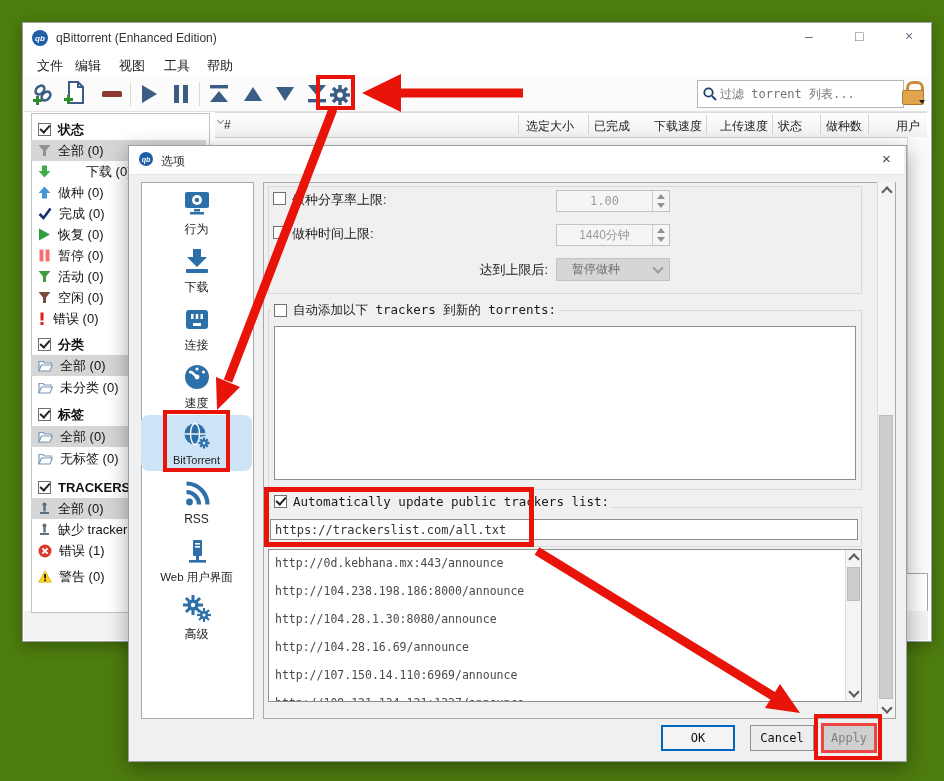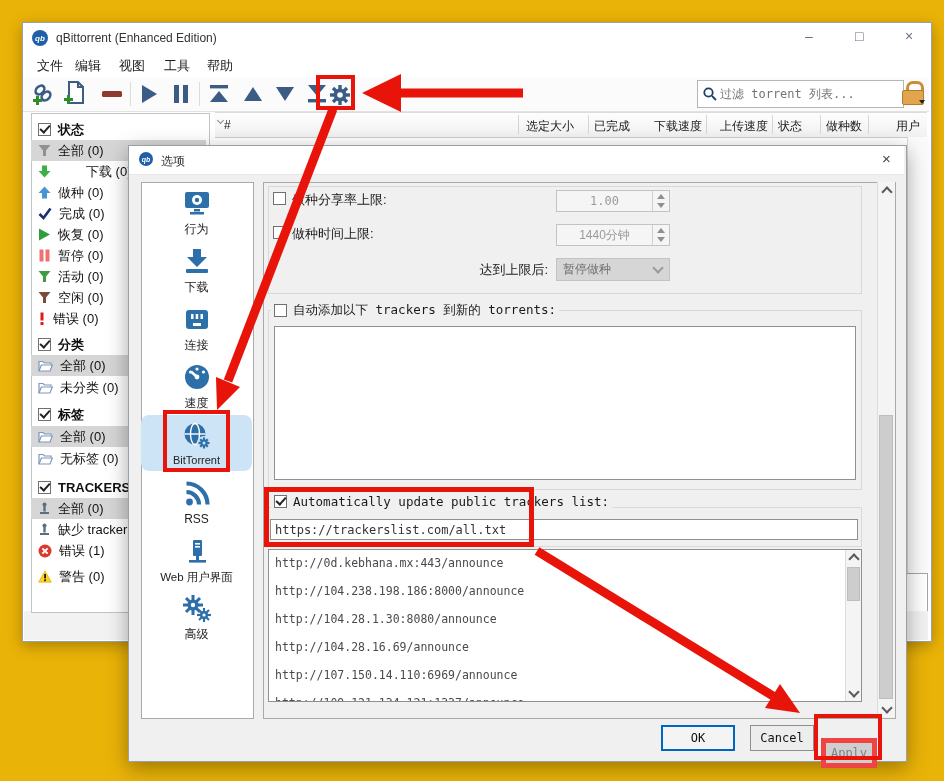--- a/index.html
+++ b/index.html
@@ -1,16 +1,16 @@
 <!DOCTYPE html>
 <html><head>
 <meta charset="utf-8">
 <style>
   html,body{margin:0;padding:0;background:#fff;}
-  #app{position:relative;width:944px;height:781px;background:#eab308;overflow:hidden;
+  #app{position:relative;width:944px;height:781px;background:#4d7c0f;overflow:hidden;
        font-family:"Liberation Sans","DejaVu Sans",sans-serif;font-size:12px;color:#1a1a1a;}
   .abs{position:absolute;}
   .mono{font-family:"DejaVu Sans Mono","Liberation Mono",monospace;}
   .win{left:22px;top:22px;width:908px;height:618px;background:#fff;border:1px solid #98a0aa;
        box-shadow:0 4px 14px rgba(0,0,0,.28);}
   .dlg{left:128px;top:145px;width:777px;height:615px;background:#f0f0f0;border:1px solid #9aa0a6;
        box-shadow:0 6px 20px rgba(0,0,0,.35);}
   .logo{width:16px;height:16px;border-radius:50%;background:#1f5fa8;color:#fff;font-weight:bold;
         font-size:8px;display:flex;align-items:center;justify-content:center;font-style:italic;}
   .ctl{color:#6b7280;font-size:14px;}
@@ -528,21 +528,21 @@
   <span class="abs cb" style="left:273px;top:226px;"></span>
   <span class="abs" style="left:292px;top:225px;font-size:13px;">做种时间上限:</span>
   <div class="abs field" style="left:556px;top:224px;width:114px;height:22px;">
     <span style="flex:1;text-align:center;">1440分钟</span>
     <span class="spinbtns">
         <span class="tri-up"></span>
         <span class="tri-dn"></span>
       </span>
   </div>
   <span class="abs" style="left:430px;top:261px;width:118px;text-align:right;font-size:13px;">达到上限后:</span>
-  <div class="abs field" style="left:556px;top:258px;width:114px;height:23px;background:#d6d6d6;color:#6e6e6e;padding-left:6px;">
+  <div class="abs field" style="left:556px;top:258px;width:114px;height:23px;background:#d6d6d6;color:#6e6e6e;padding-left:15px;">
     <span>暂停做种</span>
     <span class="chv down" style="margin-left:auto;margin-right:7px;border-color:#9a9a9a;margin-top:-3px;"></span>
   </div>
 
   <div class="abs groupbox" style="left:268px;top:310px;width:594px;height:180px;"></div>
   <div class="abs" style="left:271px;top:302px;background:#f0f0f0;padding:0 3px;display:flex;align-items:center;gap:6px;">
     <span class="cb"></span>
     <span class="mono" style="font-size:12.5px;">自动添加以下 trackers 到新的 torrents:</span>
   </div>
   <textarea class="abs whitebox" style="left: 274px; top: 326px; width: 582px; height: 154px; resize: none; outline: none;"></textarea>
@@ -571,21 +571,21 @@
   </div>
 
   <div class="abs track" style="left:877px;top:182px;width:17px;height:535px;">
     <span class="chv up" style="position:absolute;left:5px;top:6px;"></span>
     <div class="thumb abs" style="left:1px;top:233px;width:14px;height:284px;"></div>
     <span class="chv down" style="position:absolute;left:5px;top:522px;"></span>
   </div>
 
   <div class="btn" style="left:661px;top:725px;width:74px;height:26px;background:#f4f4f4;border:2px solid #0067c0;">OK</div>
   <div class="btn" style="left:750px;top:725px;width:64px;height:26px;background:#ededed;border:1px solid #8f8f8f;">Cancel</div>
-  <div class="btn" style="left:821px;top:738px;width:56px;height:30px;background:#cfcfcf;border:5px solid #ef4444;color:#808080;">Apply</div>
+  <div class="btn" style="left:821px;top:723px;width:56px;height:30px;background:#cfcfcf;border:3px solid #ef4444;color:#808080;">Apply</div>
 
   <div class="redbox" style="left:316px;top:75px;width:39px;height:35px;"></div>
   <div class="redbox" style="left:163px;top:410px;width:67px;height:62px;"></div>
   <div class="redbox" style="left:264px;top:487px;width:270px;height:60px;border-width:5px;"></div>
   <div class="redbox" style="left:814px;top:714px;width:68px;height:46px;"></div>
 
   <svg class="overlay" width="944" height="781" viewBox="0 0 944 781">
     <g fill="#e81309" stroke="#e81309">
       <line x1="398" y1="93" x2="523" y2="93" stroke-width="9"></line>
       <polygon points="362,93 401,74 401,112" stroke="none"></polygon>

